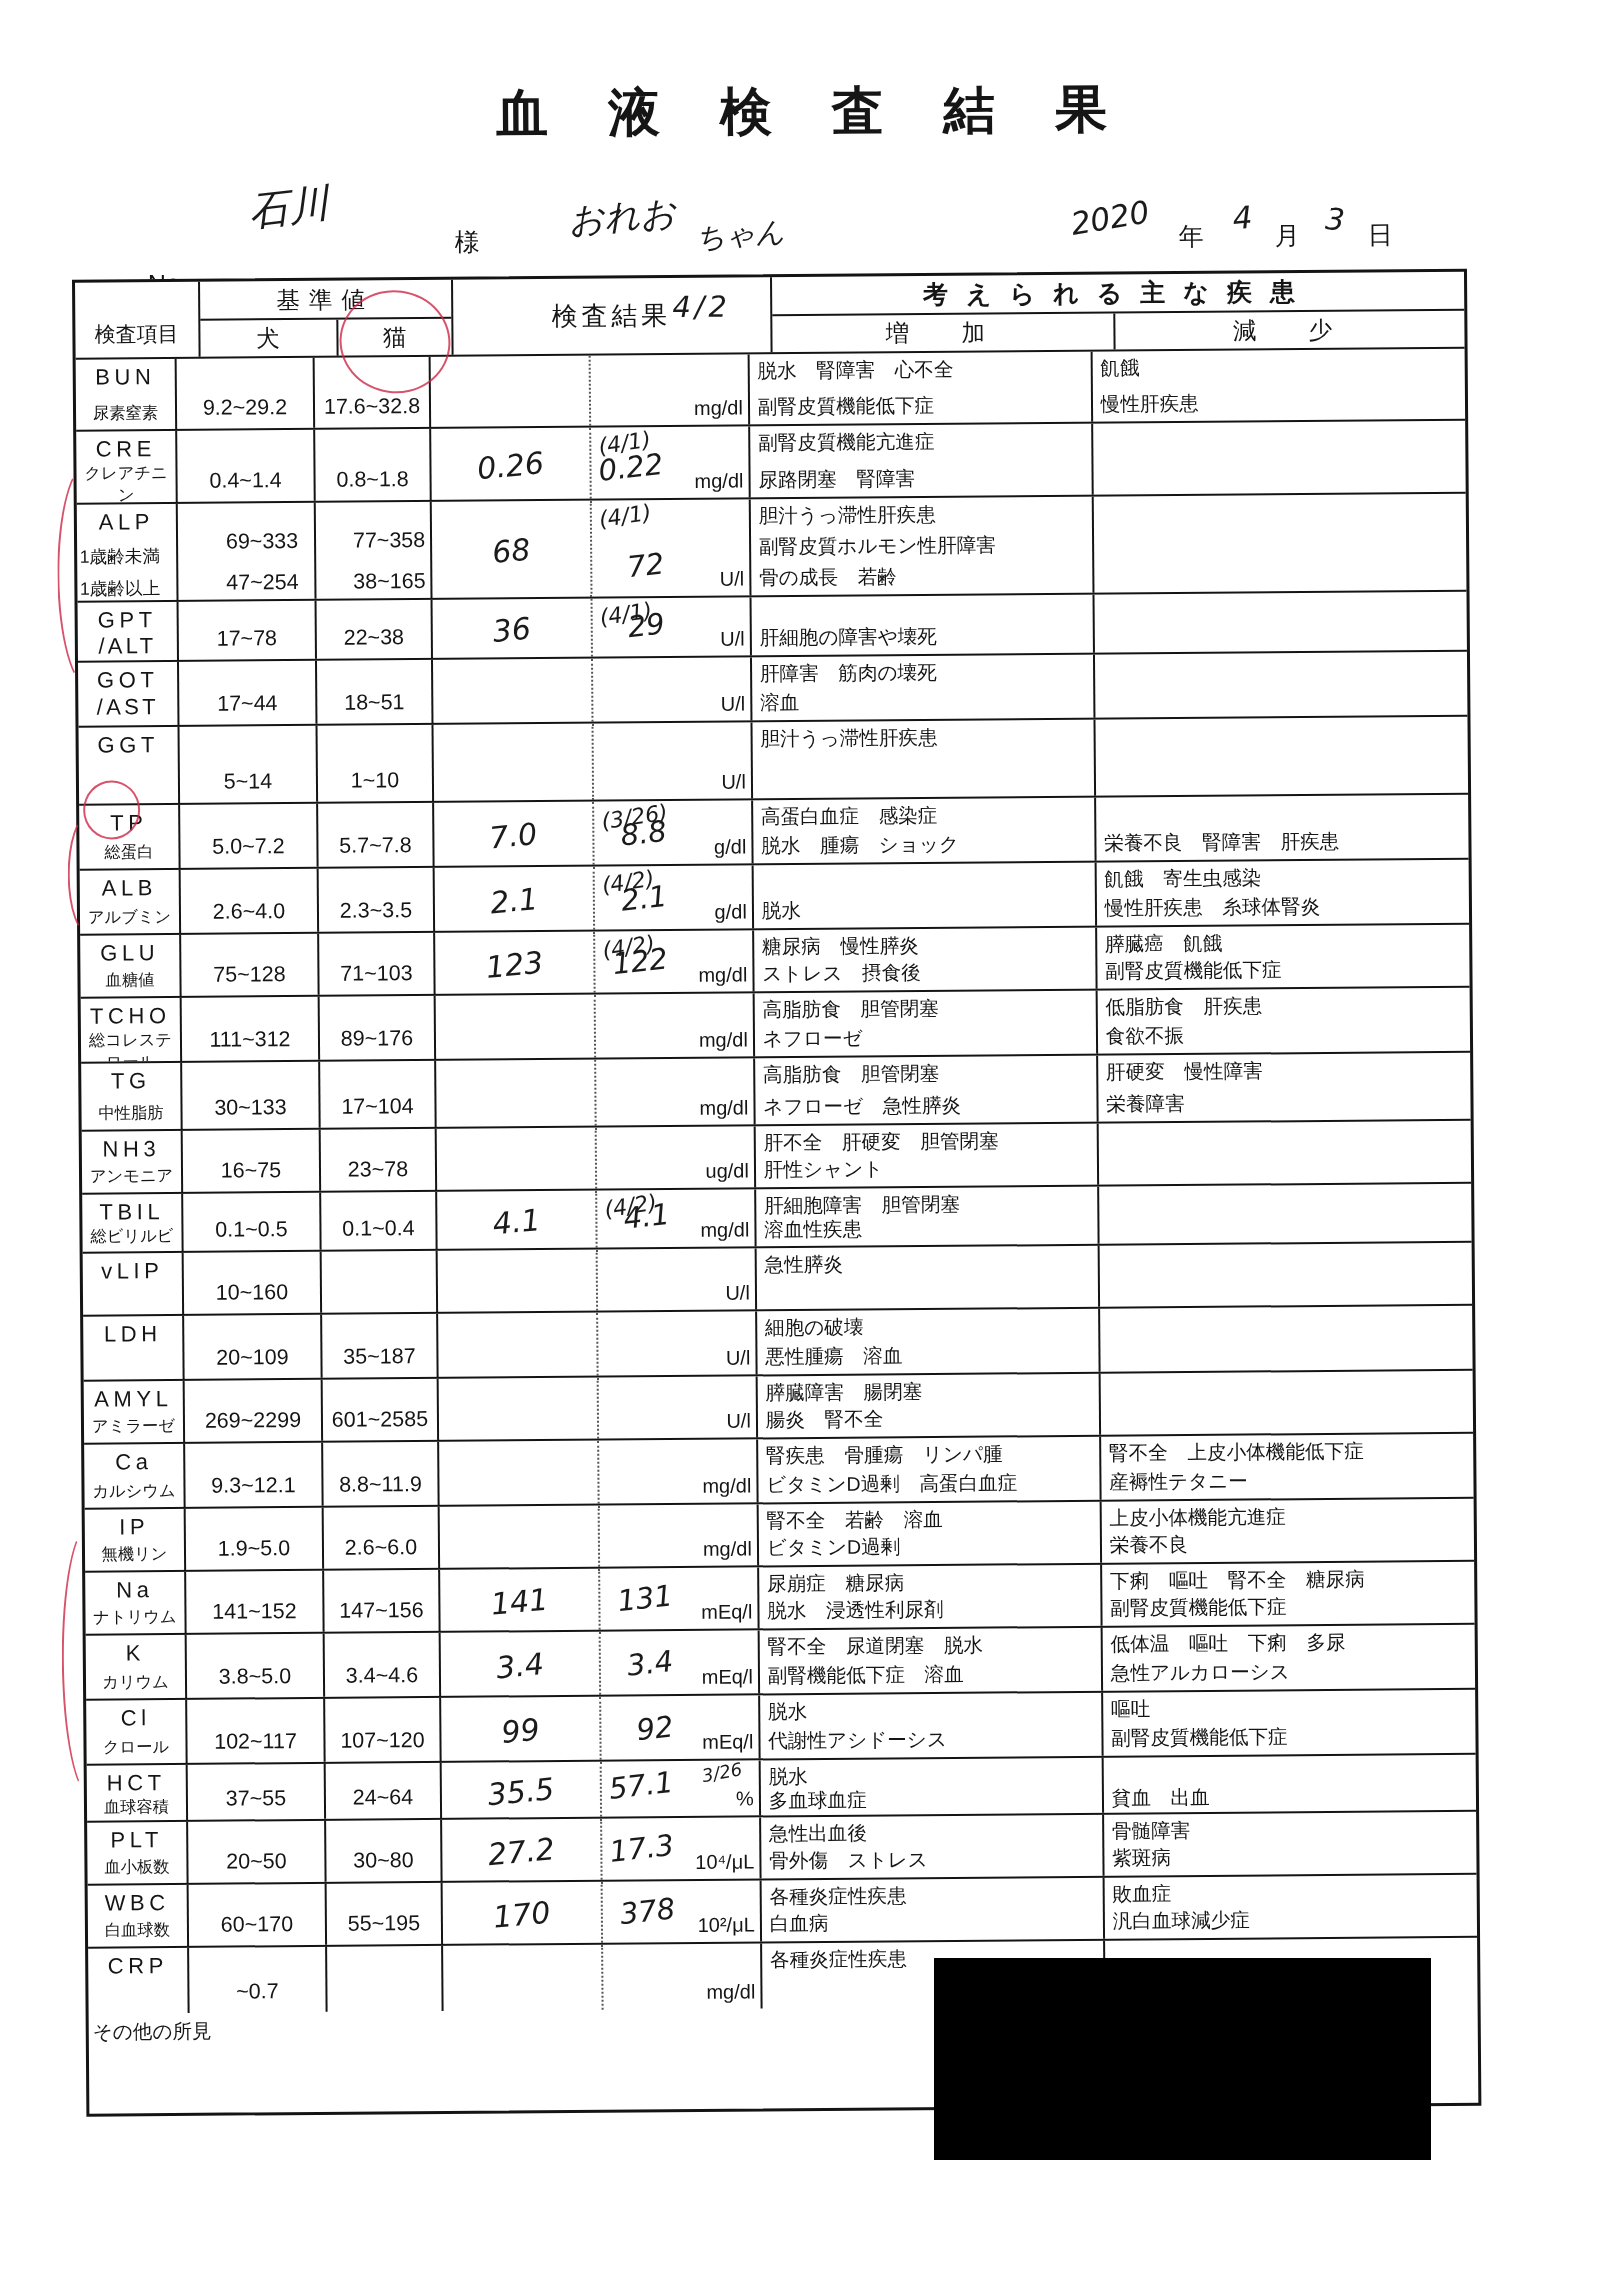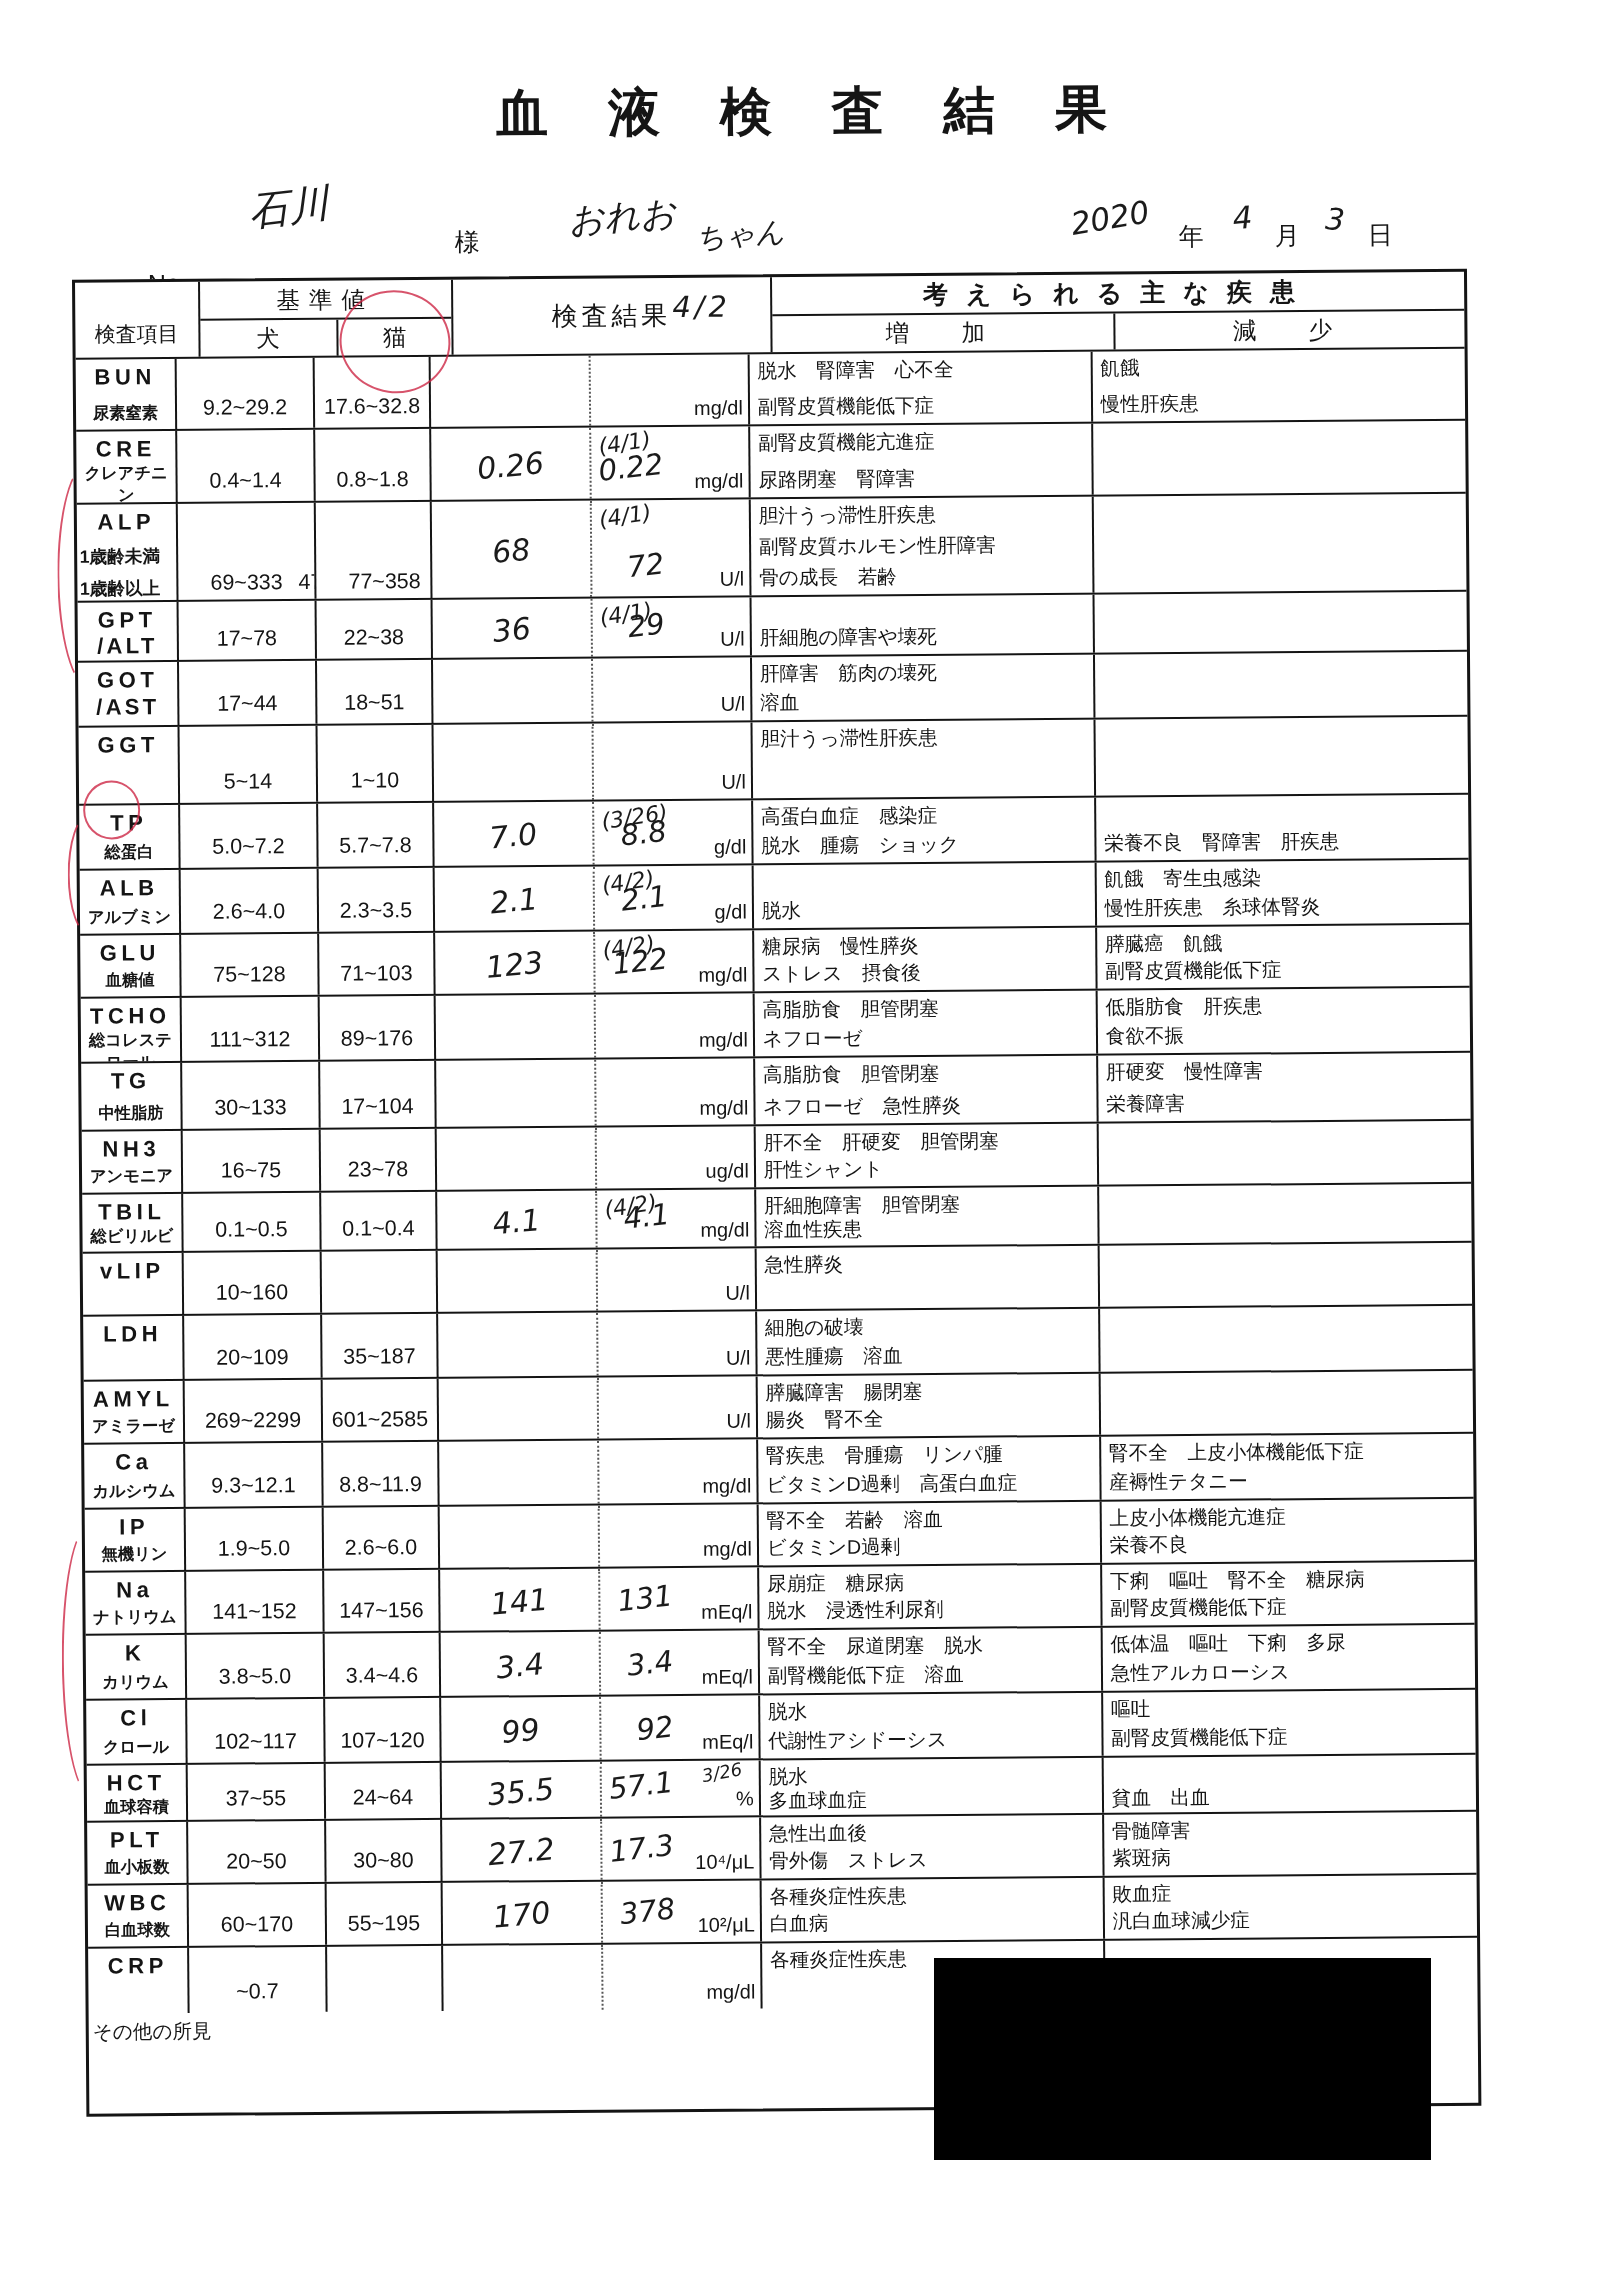--- a/index.html
+++ b/index.html
@@ -13,21 +13,21 @@
   .meta{position:absolute;top:176px;left:0;width:100%;height:91px;}
   .meta .p{position:absolute;font-size:25px;}
   .hw{font-family:"DejaVu Sans",sans-serif;font-style:italic;color:#1b1b1b;display:inline-block;}
 
   
   .tbl{position:absolute;left:77px;top:274px;width:1395px;border:3.3px solid #141414;box-sizing:border-box;background:#fff;}
   .trow{display:flex;width:100%;box-sizing:border-box;border-bottom:2.6px solid #141414;}
   .trow:last-child{border-bottom:none;}
   .cell{box-sizing:border-box;border-right:2px solid #141414;position:relative;overflow:hidden;}
   .cell:last-child{border-right:none;}
-  .c-item{width:101px;font-weight:bold;}
+  .c-item{width:101px;}
   .c-dog{width:138px;}
   .c-cat{width:116px;}
   .c-r1{width:160px;border-right:2px dotted #555 !important;}
   .c-r2{width:159px;}
   .c-inc{width:343px;}
   .c-dec{width:352px;}
 
   
   .hrow{display:flex;width:100%;box-sizing:border-box;border-bottom:2.6px solid #141414;}
   .hcell{box-sizing:border-box;border-right:2px solid #141414;position:relative;}
@@ -51,21 +51,21 @@
   
   .code{display:block;text-align:center;font-size:22px;letter-spacing:4.6px;padding-top:5.2px;}
   .code2{display:block;text-align:center;font-size:22px;letter-spacing:3.3px;}
   .kana{display:block;text-align:center;font-size:16.3px;padding-bottom:5.2px;}
   .c-item .inner{height:100%;display:flex;flex-direction:column;justify-content:space-between;}
   .subl{display:block;text-align:left;font-size:17.6px;padding-left:2.6px;}
 
   
   .rng{position:absolute;left:0;right:0;bottom:7.8px;text-align:center;font-size:21.5px;}
   .rng2{display:block;text-align:center;font-size:21.5px;}
-  .c-dog .stack,.c-cat .stack{position:absolute;left:0;right:0;bottom:3.9px;display:flex;flex-direction:row;gap:15.7px;padding-left:32px;}
+  .c-dog .stack,.c-cat .stack{position:absolute;left:0;right:0;bottom:3.9px;display:flex;flex-direction:column;gap:15.7px;padding-left:32px;}
 
   
   .r1v{position:absolute;left:0;right:0;top:50%;transform:translateY(-46%) rotate(-5deg);text-align:center;font-size:30px;}
   .r2v{position:absolute;right:85px;bottom:14.4px;font-size:29px;transform:rotate(-6deg);}
   .r2d{position:absolute;left:6.5px;top:2.6px;font-size:22px;transform:rotate(-8deg);}
   .r2n{position:absolute;right:17px;top:1.3px;font-size:18px;transform:rotate(-10deg);}
   .unit{position:absolute;right:5.2px;bottom:5.2px;font-size:20px;font-family:"Liberation Sans",sans-serif;font-style:normal;}
 
   
   .dwrap{height:100%;display:flex;flex-direction:column;justify-content:space-between;padding:5.2px 7.8px;box-sizing:border-box;}

